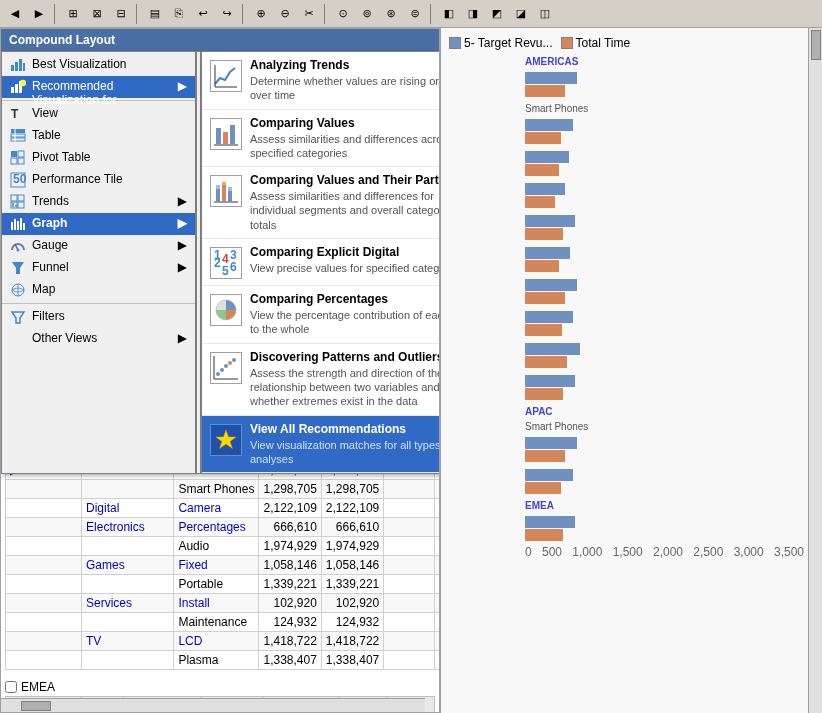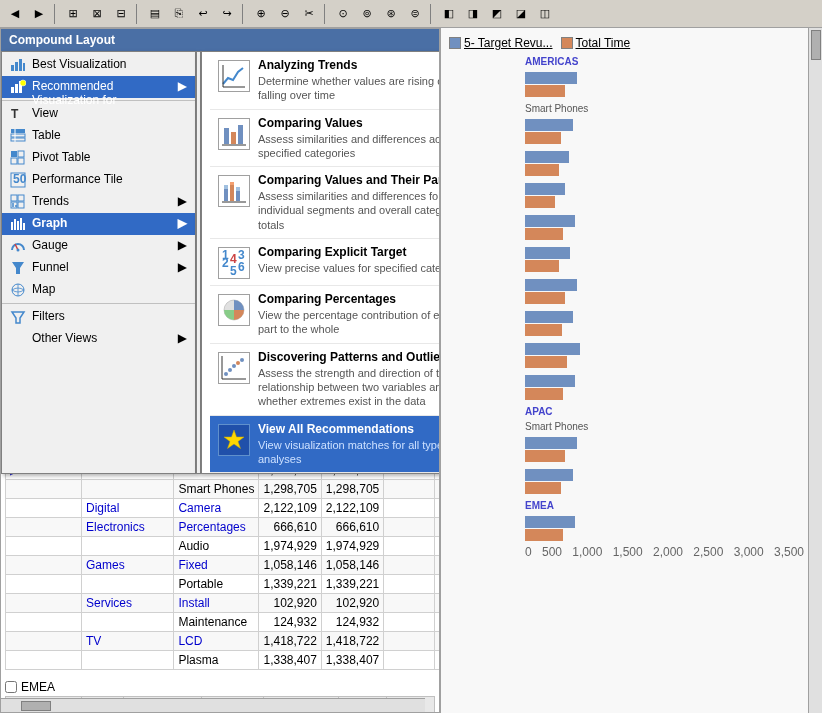--- a/index.html
+++ b/index.html
@@ -102,21 +102,20 @@
       width: 280px;
     }
 
     .viz-item {
       display: flex;
       align-items: flex-start;
       padding: 6px 8px;
       cursor: pointer;
       gap: 8px;
       border-bottom: 1px solid #e8e8e8;
-      margin-left: 8px;
     }
     .viz-item.highlighted { background: #316ac5; color: white; }
     .viz-item.highlighted .viz-desc { color: #cce0ff; }
 
     .viz-icon {
       width: 32px; height: 32px;
       border: 1px solid #a0a0a0;
       background: white;
       display: flex; align-items: center; justify-content: center;
       flex-shrink: 0;
@@ -187,21 +186,21 @@
       height: 100%;
     }
 
     .chart-legend {
       display: flex;
       gap: 8px;
       padding: 4px;
       font-size: 10px;
       flex-wrap: wrap;
     }
-    .legend-item { display: flex; align-items: center; gap: 3px; text-decoration: underline; }
+    .legend-item { display: flex; align-items: center; gap: 3px; }
     .legend-color { width: 12px; height: 12px; border: 1px solid #808080; }
 
     .chart-row {
       display: flex;
       align-items: center;
       margin-bottom: 2px;
       font-size: 10px;
     }
     .chart-label { width: 80px; text-align: right; padding-right: 4px; }
     .chart-bars {
@@ -500,21 +499,21 @@
             <svg width="28" height="28" viewBox="0 0 28 28">
               <text x="2" y="10" font-size="8" fill="#4488cc" font-weight="bold">1</text>
               <text x="2" y="18" font-size="8" fill="#4488cc" font-weight="bold">2</text>
               <text x="10" y="14" font-size="8" fill="#cc4444" font-weight="bold">4</text>
               <text x="18" y="10" font-size="8" fill="#4488cc" font-weight="bold">3</text>
               <text x="18" y="22" font-size="8" fill="#4488cc" font-weight="bold">6</text>
               <text x="10" y="26" font-size="8" fill="#4488cc" font-weight="bold">5</text>
             </svg>
           </div>
           <div>
-            <div class="viz-title">Comparing Explicit Target</div>
+            <div class="viz-title">Comparing Explicit Digital</div>
             <div class="viz-desc">View precise values for specified categories</div>
           </div>
         </div>
 
         <div class="viz-item">
           <div class="viz-icon">
             <svg width="28" height="28" viewBox="0 0 28 28">
               <circle cx="14" cy="14" r="10" fill="#e0e0e0" stroke="#a0a0a0" stroke-width="0.5"></circle>
               <path d="M14 14 L14 4 A10 10 0 0 1 24 14 Z" fill="#7090c0"></path>
               <path d="M14 14 L24 14 A10 10 0 0 1 14 24 Z" fill="#d4875a"></path>

